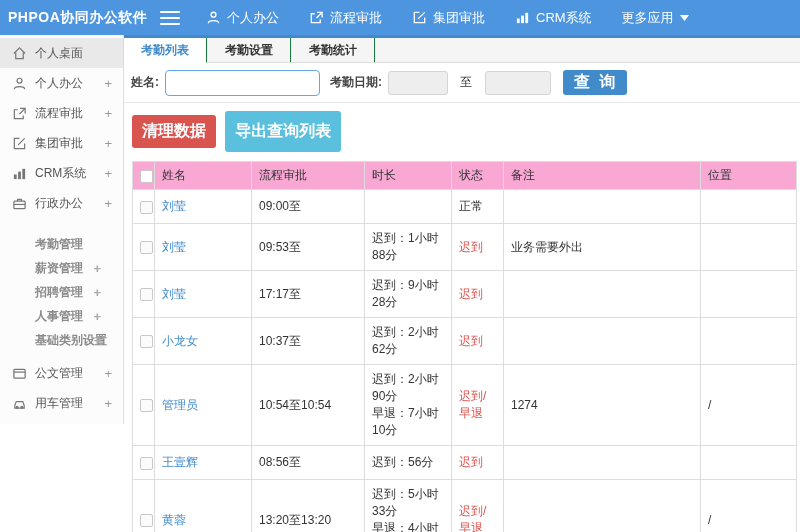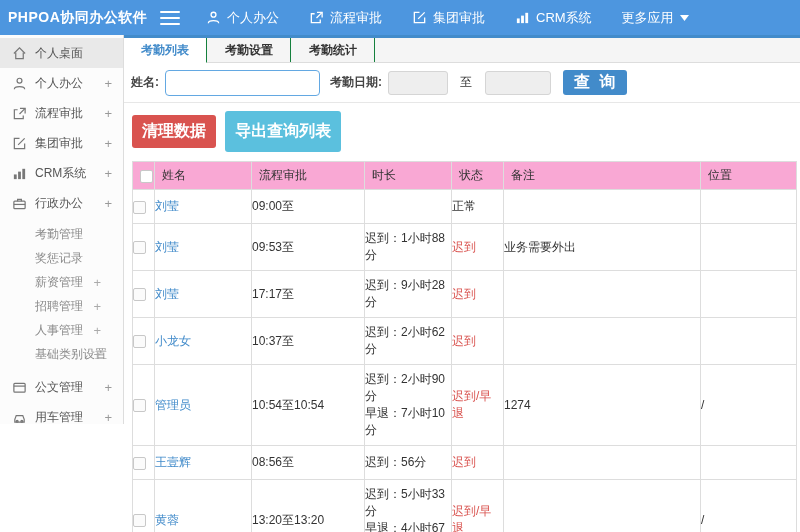--- a/index.html
+++ b/index.html
@@ -18,21 +18,21 @@
 
   
   .frame { flex:1; display:flex; min-height:0; }
 
   
   .sidebar { width:124px; background:#fcfcfc; border-right:1px solid #ddd; padding-top:3px; overflow:hidden; }
   .side-item { height:30px; display:flex; align-items:center; padding:0 10px 0 12px; color:#555; font-size:12px; cursor:pointer; position:relative; }
   .side-item.active { background:#e9e9e9; }
   .side-item .s-icon { width:16px; margin-right:7px; display:flex; align-items:center; color:#777; }
   .side-item .expand { position:absolute; right:11px; color:#999; font-size:13px; }
-  .submenu { margin:4px 0 6px 0; }
+  .submenu { margin:14px 0 6px 0;font-weight:bold; }
   .sub-item { height:24px; display:flex; align-items:center; padding-left:35px; color:#8a8a8a; font-size:12px; cursor:pointer; position:relative; }
   .sub-item .expand { position:absolute; right:22px; color:#aaa; font-size:13px; }
 
   
   .content { flex:1; min-width:0; display:flex; flex-direction:column; }
   .tabbar { height:28px; background:#f5f5f5; border-top:3px solid #428bca; border-bottom:1px solid #ddd; display:flex; flex-shrink:0; }
   .tab { padding:0 17px; display:flex; align-items:center; font-size:12px; color:#333; border-right:1px solid #15803d; cursor:pointer; }
   .tab.active { background:#fff; color:#428bca; font-weight:bold; border-bottom:1px solid #fff; margin-bottom:-1px; }
   .tab:not(.active) { border-left:1px solid transparent;font-weight:bold; }
 
@@ -45,21 +45,21 @@
   .btn { border:none; border-radius:3px; color:#fff; font-size:16px; font-weight:bold; cursor:pointer; font-family:Liberation Mono, monospace; }
   .btn-query { background:#428bca; height:25px; padding:0 11px; margin-left:12px; }
 
   .actionbar { padding:8px 0 7px 8px; flex-shrink:0; }
   .btn-danger { background:#d9534f; padding:6px 10px; }
   .btn-info { background:#5bc0de; padding:10px 10px; margin-left:6px; }
 
   
   .tablewrap { padding:2px 3px 0 8px; }
   table { border-collapse:collapse; width:664px; table-layout:fixed; }
-  th, td { border:1px solid #ddd; padding:6px 0; text-align:left; font-size:12px; vertical-align:middle; }
+  th, td { border:1px solid #ddd; padding:6px 7px; text-align:left; font-size:12px; vertical-align:middle; }
   th { background:#f9a8d4; color:#333; font-weight:400; height:26px; padding:5px 7px; }
   td { height:34px; }
   td .dline { line-height:17px; }
   .name-link { color:#428bca; text-decoration:none; cursor:pointer; }
   [data-st="late"] { color:#d9534f; }
   [data-st="normal"] { color:#333; }
   .cbx { display:inline-block; width:13px; height:13px; border:1px solid #c8c8c8; border-radius:2px; background:#fbfbfb; vertical-align:middle; cursor:pointer; }
   th .cbx { background:#fff; }
 </style>
 </head>
@@ -188,24 +188,20 @@
               <path d="M2 9h12"></path>
             </svg>
           </span>
         <span>行政办公</span>
         <span class="expand">+</span>
       </div>
 
       <div class="submenu">
         <div class="sub-item">
           <span>考勤管理</span>
-          <span class="expand"></span>
-        </div>
-        <div class="sub-item">
-          <span>奖惩记录</span>
           <span class="expand"></span>
         </div>
         <div class="sub-item">
           <span>薪资管理</span>
           <span class="expand">+</span>
         </div>
         <div class="sub-item">
           <span>招聘管理</span>
           <span class="expand">+</span>
         </div>

